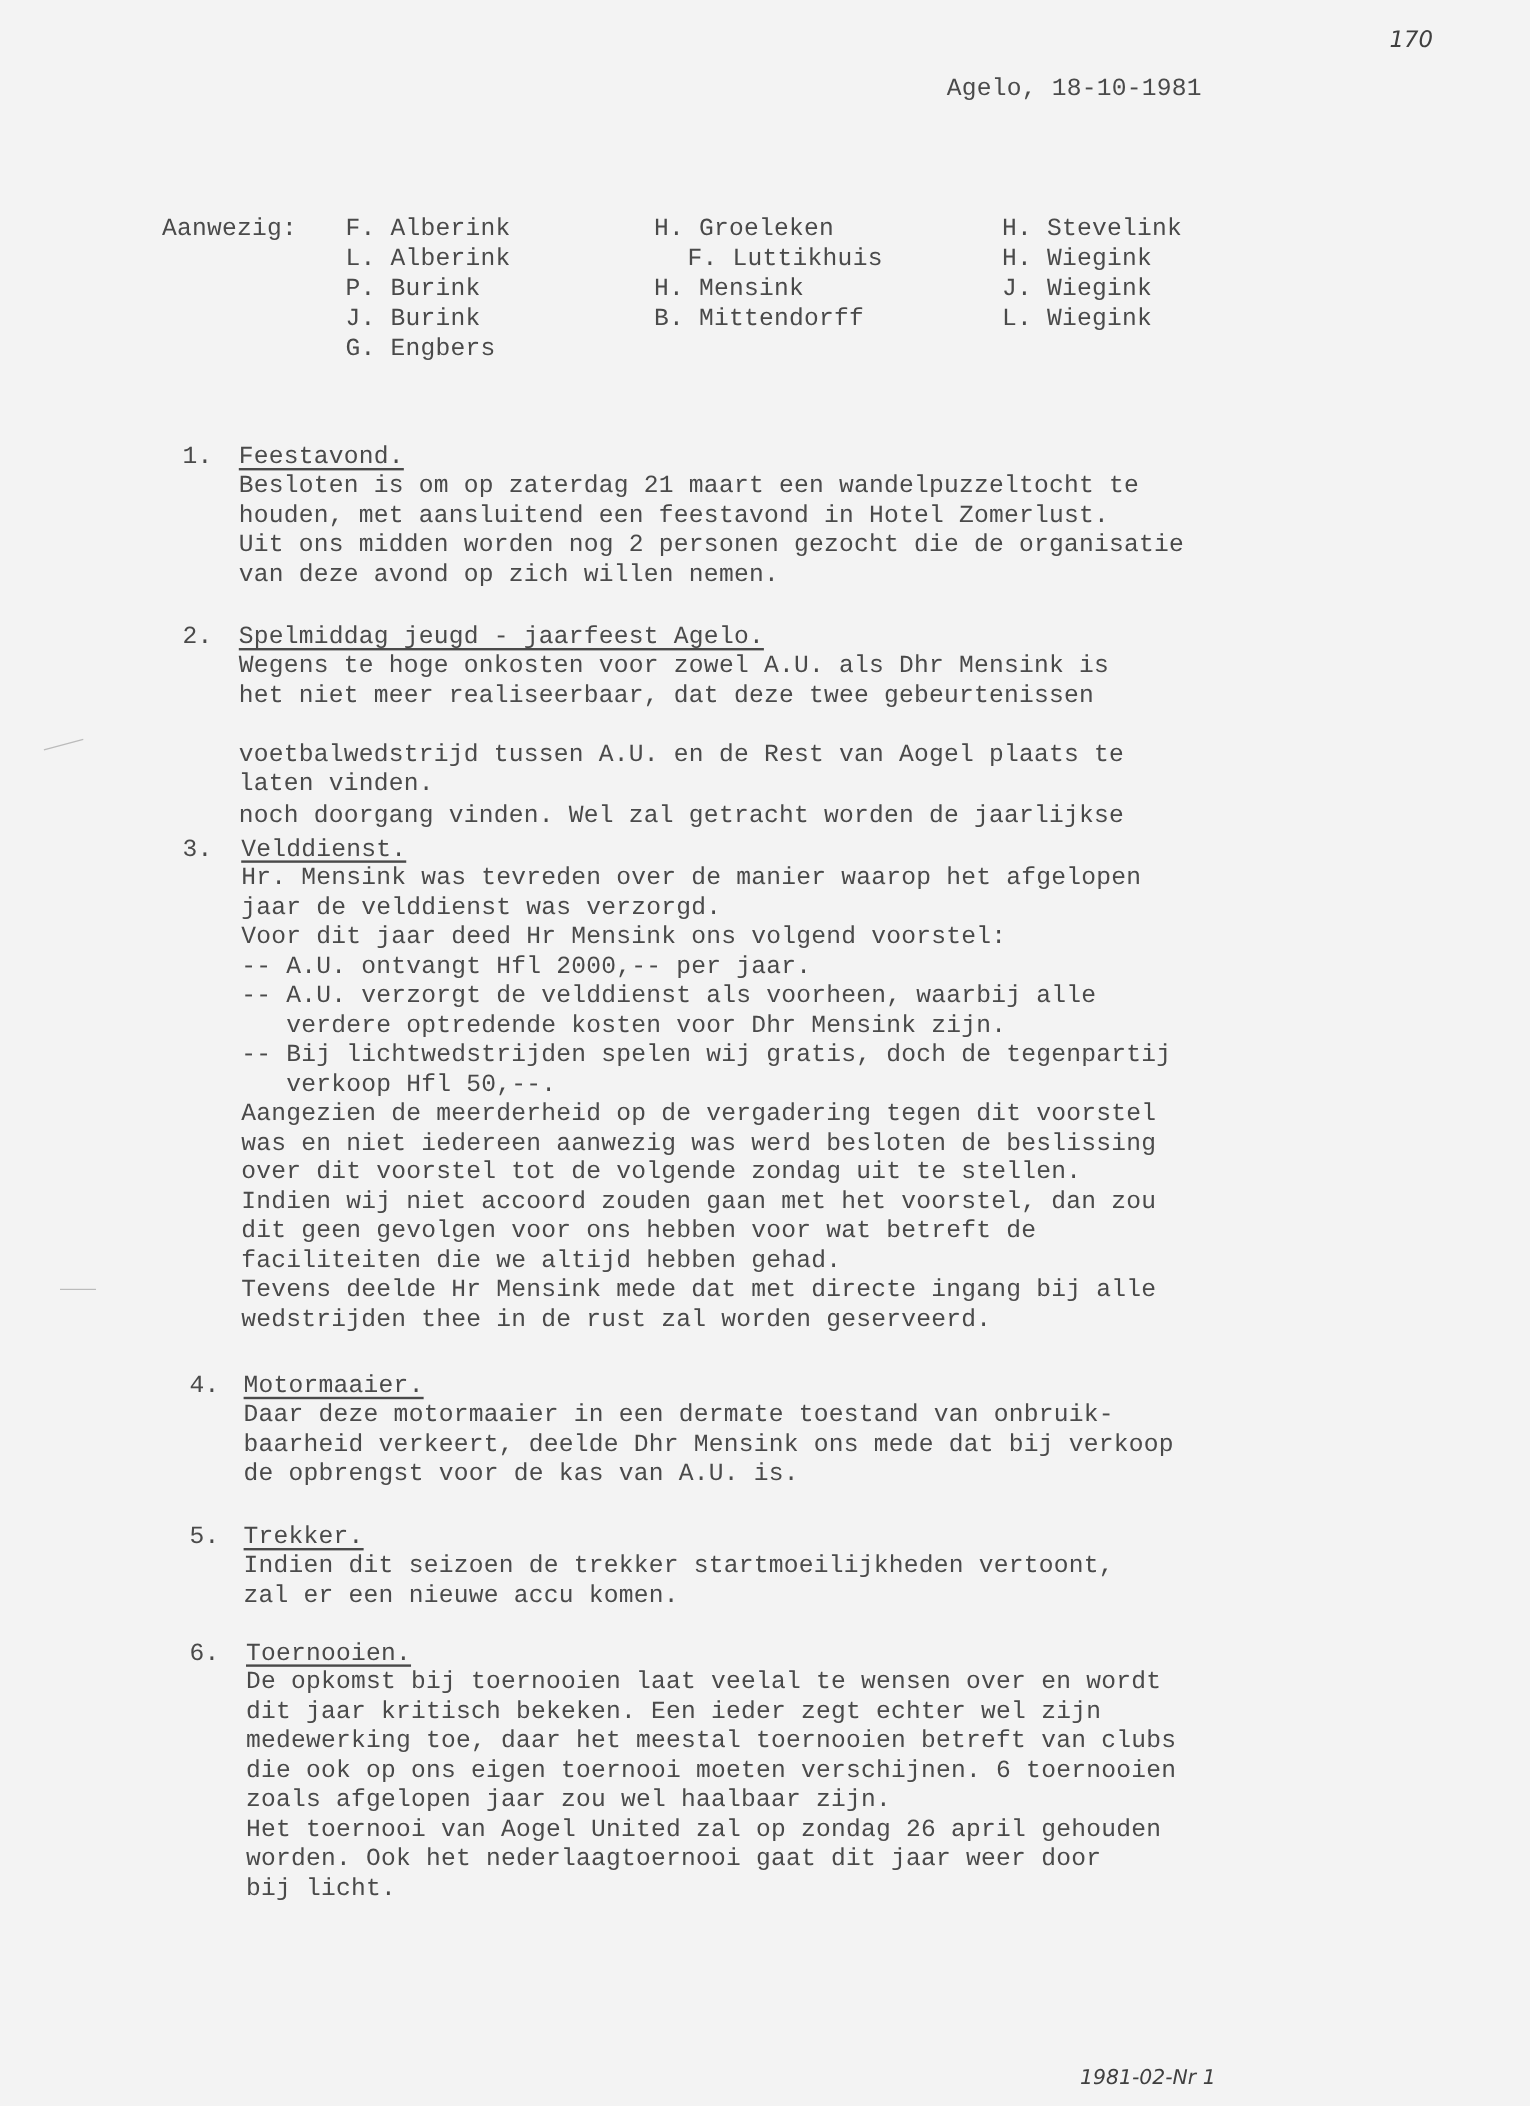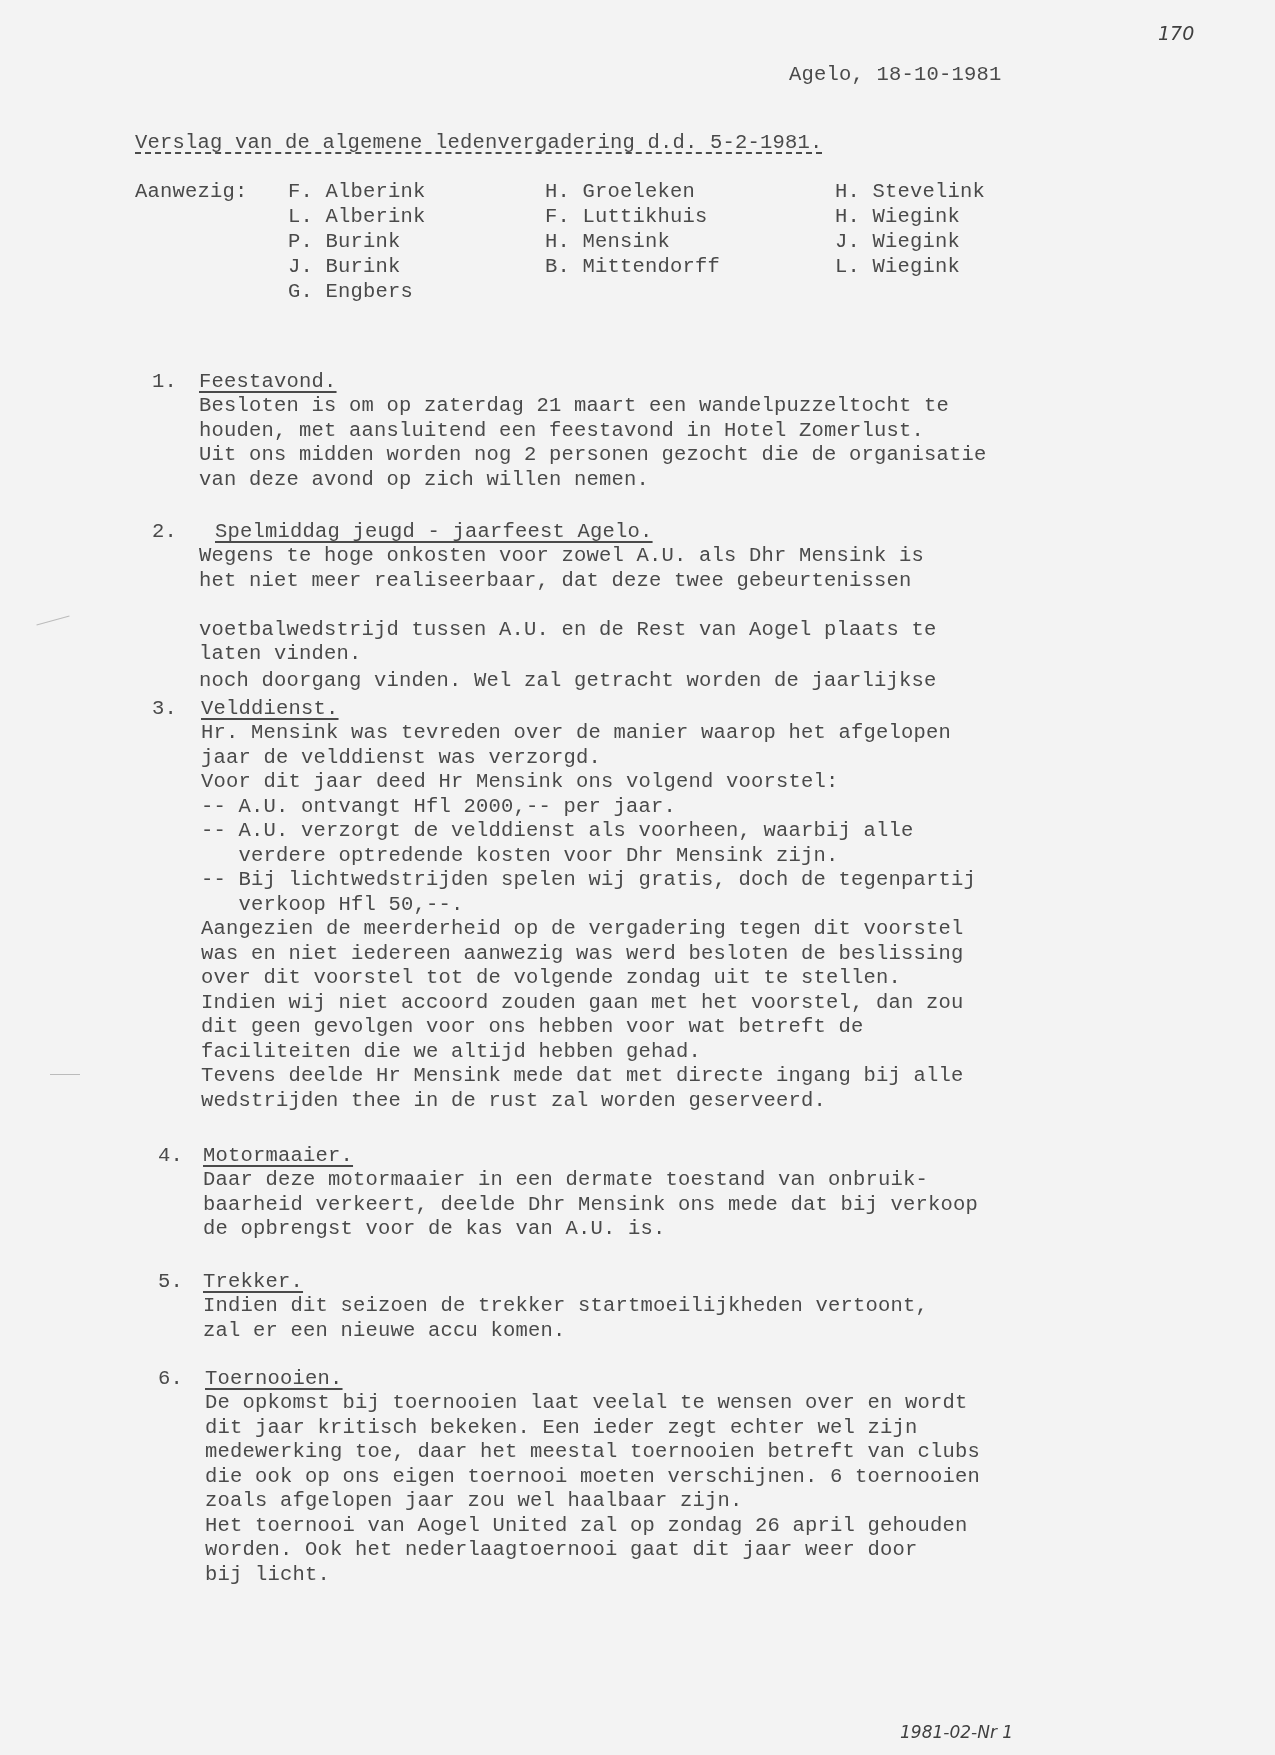--- a/index.html
+++ b/index.html
@@ -20,34 +20,33 @@
 </style>
 </head>
 <body>
 
 <div class="page">
 
   <div class="hand" style="left:1158px;top:22px;font-size:19px;">170</div>
 
   <div class="t" style="left:789px;top:63px;">Agelo, 18-10-1981</div>
 
-  <div class="t udash" style="left:135px;top:131px;">Verslag van de algemene ledenvergadering d.d. 5-2-1981.</div>
 
   <div>
     <div class="t" style="left:135px;top:180px;">Aanwezig:</div>
     <div>
       <div class="t" style="left:288px;top:180px;">F. Alberink</div>
       <div class="t" style="left:288px;top:205px;">L. Alberink</div>
       <div class="t" style="left:288px;top:230px;">P. Burink</div>
       <div class="t" style="left:288px;top:255px;">J. Burink</div>
       <div class="t" style="left:288px;top:280px;">G. Engbers</div>
     </div>
     <div>
       <div class="t" style="left:545px;top:180px;">H. Groeleken</div>
-      <div class="t" style="left:545px;top:205px;">F. Luttikhuis</div>
+      <div class="t" style="left:573px;top:205px;">F. Luttikhuis</div>
       <div class="t" style="left:545px;top:230px;">H. Mensink</div>
       <div class="t" style="left:545px;top:255px;">B. Mittendorff</div>
     </div>
     <div>
       <div class="t" style="left:835px;top:180px;">H. Stevelink</div>
       <div class="t" style="left:835px;top:205px;">H. Wiegink</div>
       <div class="t" style="left:835px;top:230px;">J. Wiegink</div>
       <div class="t" style="left:835px;top:255px;">L. Wiegink</div>
     </div>
   </div>
@@ -57,21 +56,21 @@
     <div class="t" style="left:152px;top:370px;">1.</div>
     <div class="t u" style="left:199px;top:370px;">Feestavond.</div>
     <div class="t" style="left:199px;top:394px;">Besloten is om op zaterdag 21 maart een wandelpuzzeltocht te</div>
     <div class="t" style="left:199px;top:419px;">houden, met aansluitend een feestavond in Hotel Zomerlust.</div>
     <div class="t" style="left:199px;top:443px;">Uit ons midden worden nog 2 personen gezocht die de organisatie</div>
     <div class="t" style="left:199px;top:468px;">van deze avond op zich willen nemen.</div>
   </div>
 
   <div>
     <div class="t" style="left:152px;top:520px;">2.</div>
-    <div class="t u" style="left:215px;top:520px;">Spelmiddag jeugd - jaarfeest Agelo.</div>
+    <div class="t u" style="left:199px;top:520px;">Spelmiddag jeugd - jaarfeest Agelo.</div>
     <div class="t" style="left:199px;top:544px;">Wegens te hoge onkosten voor zowel A.U. als Dhr Mensink is</div>
     <div class="t" style="left:199px;top:569px;">het niet meer realiseerbaar, dat deze twee gebeurtenissen</div>
     <div class="t" style="left:199px;top:621px;margin-top:48px;">noch doorgang vinden. Wel zal getracht worden de jaarlijkse</div>
     <div class="t" style="left:199px;top:618px;">voetbalwedstrijd tussen A.U. en de Rest van Aogel plaats te</div>
     <div class="t" style="left:199px;top:642px;">laten vinden.</div>
   </div>
 
   <div>
     <div class="t" style="left:152px;top:697px;">3.</div>
     <div class="t u" style="left:201px;top:697px;">Velddienst.</div>

